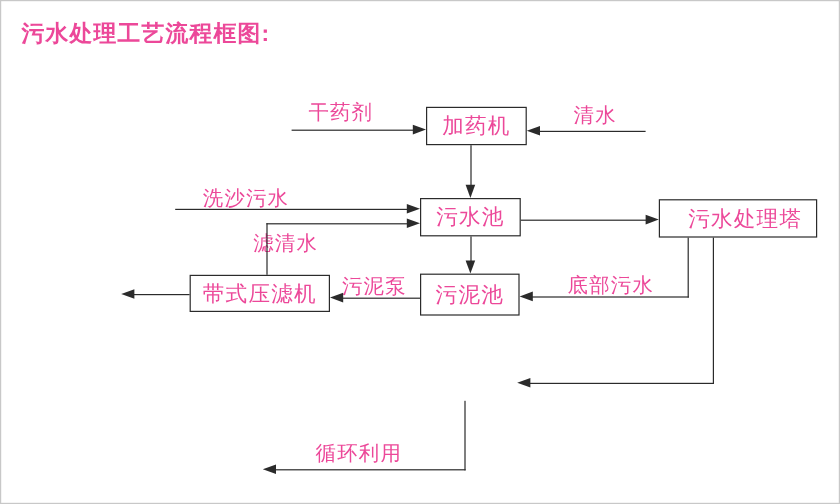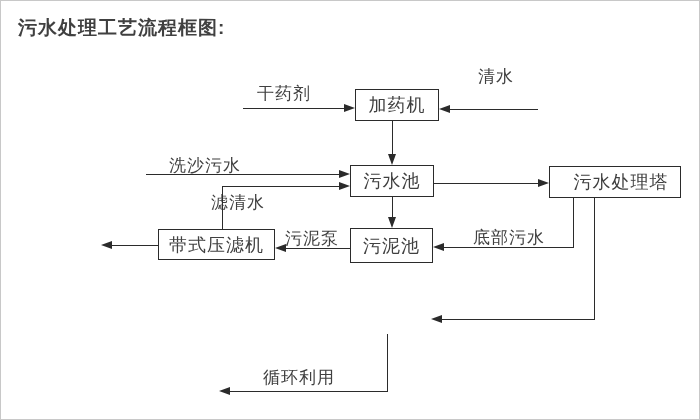--- a/index.html
+++ b/index.html
@@ -4,21 +4,21 @@
 <style>
   html, body { margin: 0; padding: 0; background: #ffffff; }
   .page {
     position: relative;
     width: 700px;
     height: 420px;
     background: #ffffff;
     border: 1px solid #c8c8c8;
     box-sizing: border-box;
     font-family: "Liberation Sans", sans-serif;
-    color: #404040;
+    color: #ec4899;
     overflow: hidden;
   }
   .title {
     position: absolute;
     left: 17px;
     top: 14px;
     font-size: 19px;
     font-weight: bold;
     letter-spacing: 1px;
     white-space: nowrap;
@@ -53,21 +53,21 @@
   
   #node-dosing       { left: 354px; top:  88px; width:  84px; height: 32px; }
   #node-sewage-pool  { left: 349px; top: 164px; width:  84px; height: 32px; }
   #node-tower        { left: 548px; top: 165px; width: 132px; height: 32px; padding-left: 12px; }
   #node-sludge-pool  { left: 349px; top: 227px; width:  83px; height: 35px; }
   #node-filter-press { left: 157px; top: 228px; width: 117px; height: 31px; }
   #node-clean-pool   { left: 342px; top: 300px; width:  88px; height: 33px; }
 
   
   #lbl-dry-chem     { left: 256px; top:  81px; }
-  #lbl-clean-water  { left: 477px; top:  64px; }
+  #lbl-clean-water  { left: 477px; top:  84px; }
   #lbl-wash-sand    { left: 168px; top: 153px; }
   #lbl-sewage-pump  { left: 449px; top: 151px; }
   #lbl-filtered     { left: 210px; top: 190px; }
   #lbl-sludge-pump  { left: 284px; top: 226px; }
   #lbl-bottom       { left: 472px; top: 225px; }
   #lbl-mud-cake     { left:  20px; top: 226px; }
   #lbl-recycle      { left: 262px; top: 365px; }
 
   
   #ln-drychem      { left: 242px; top: 107px; width: 103px; }

